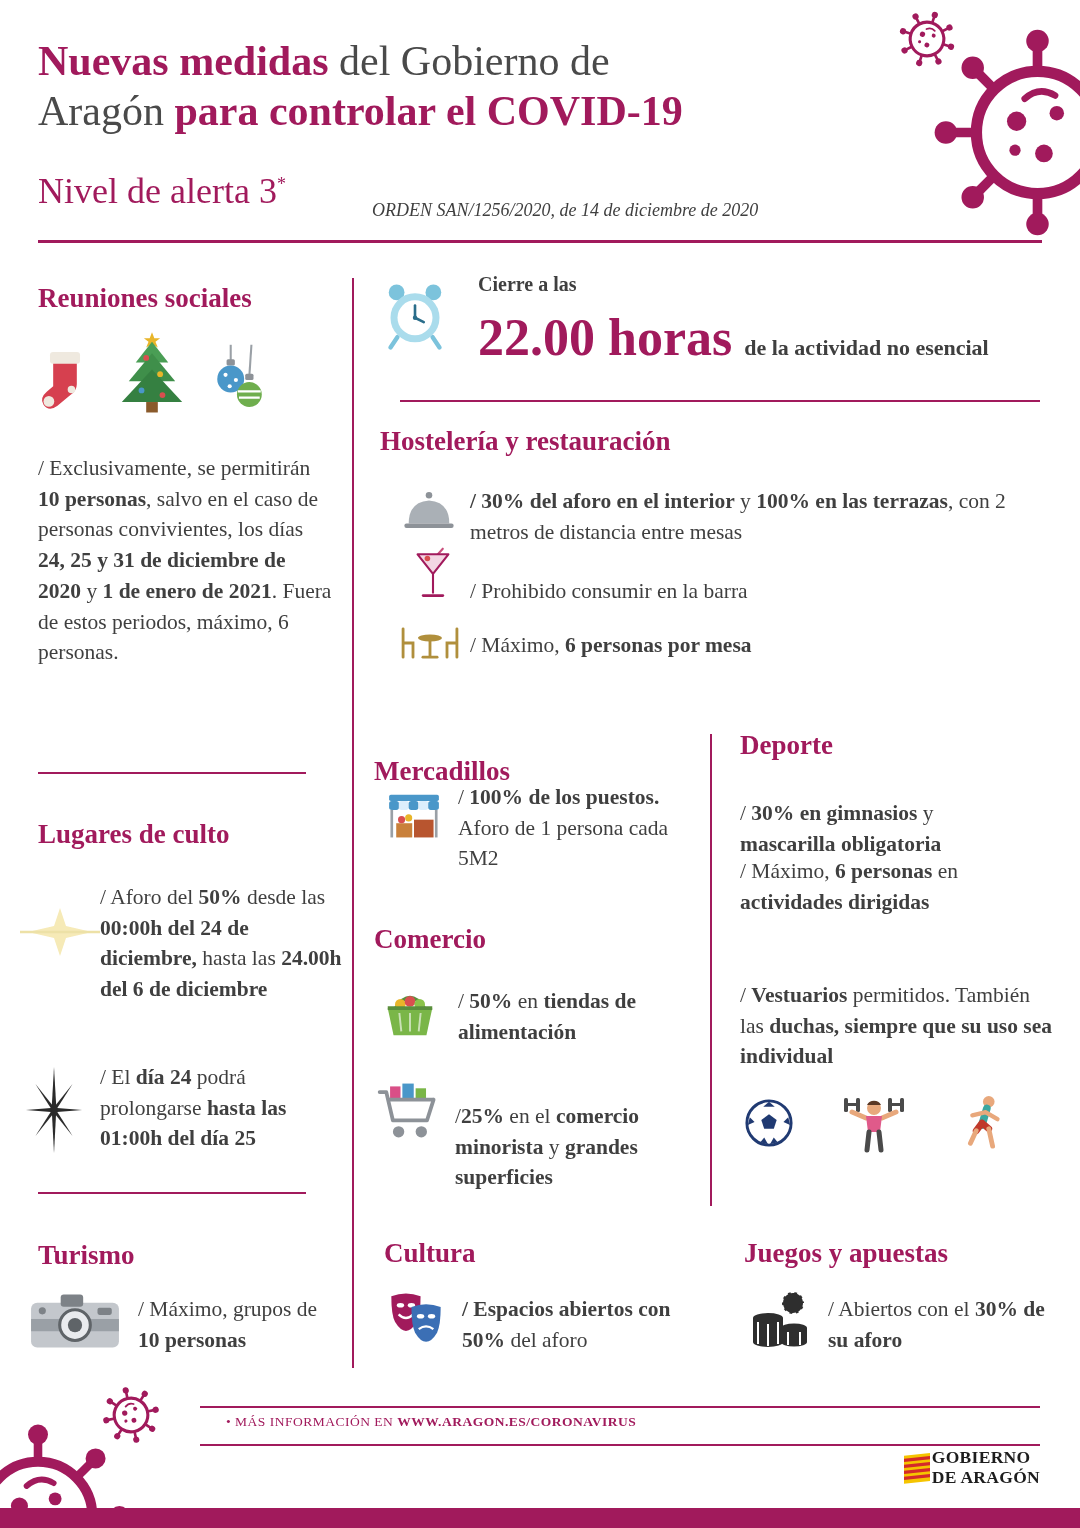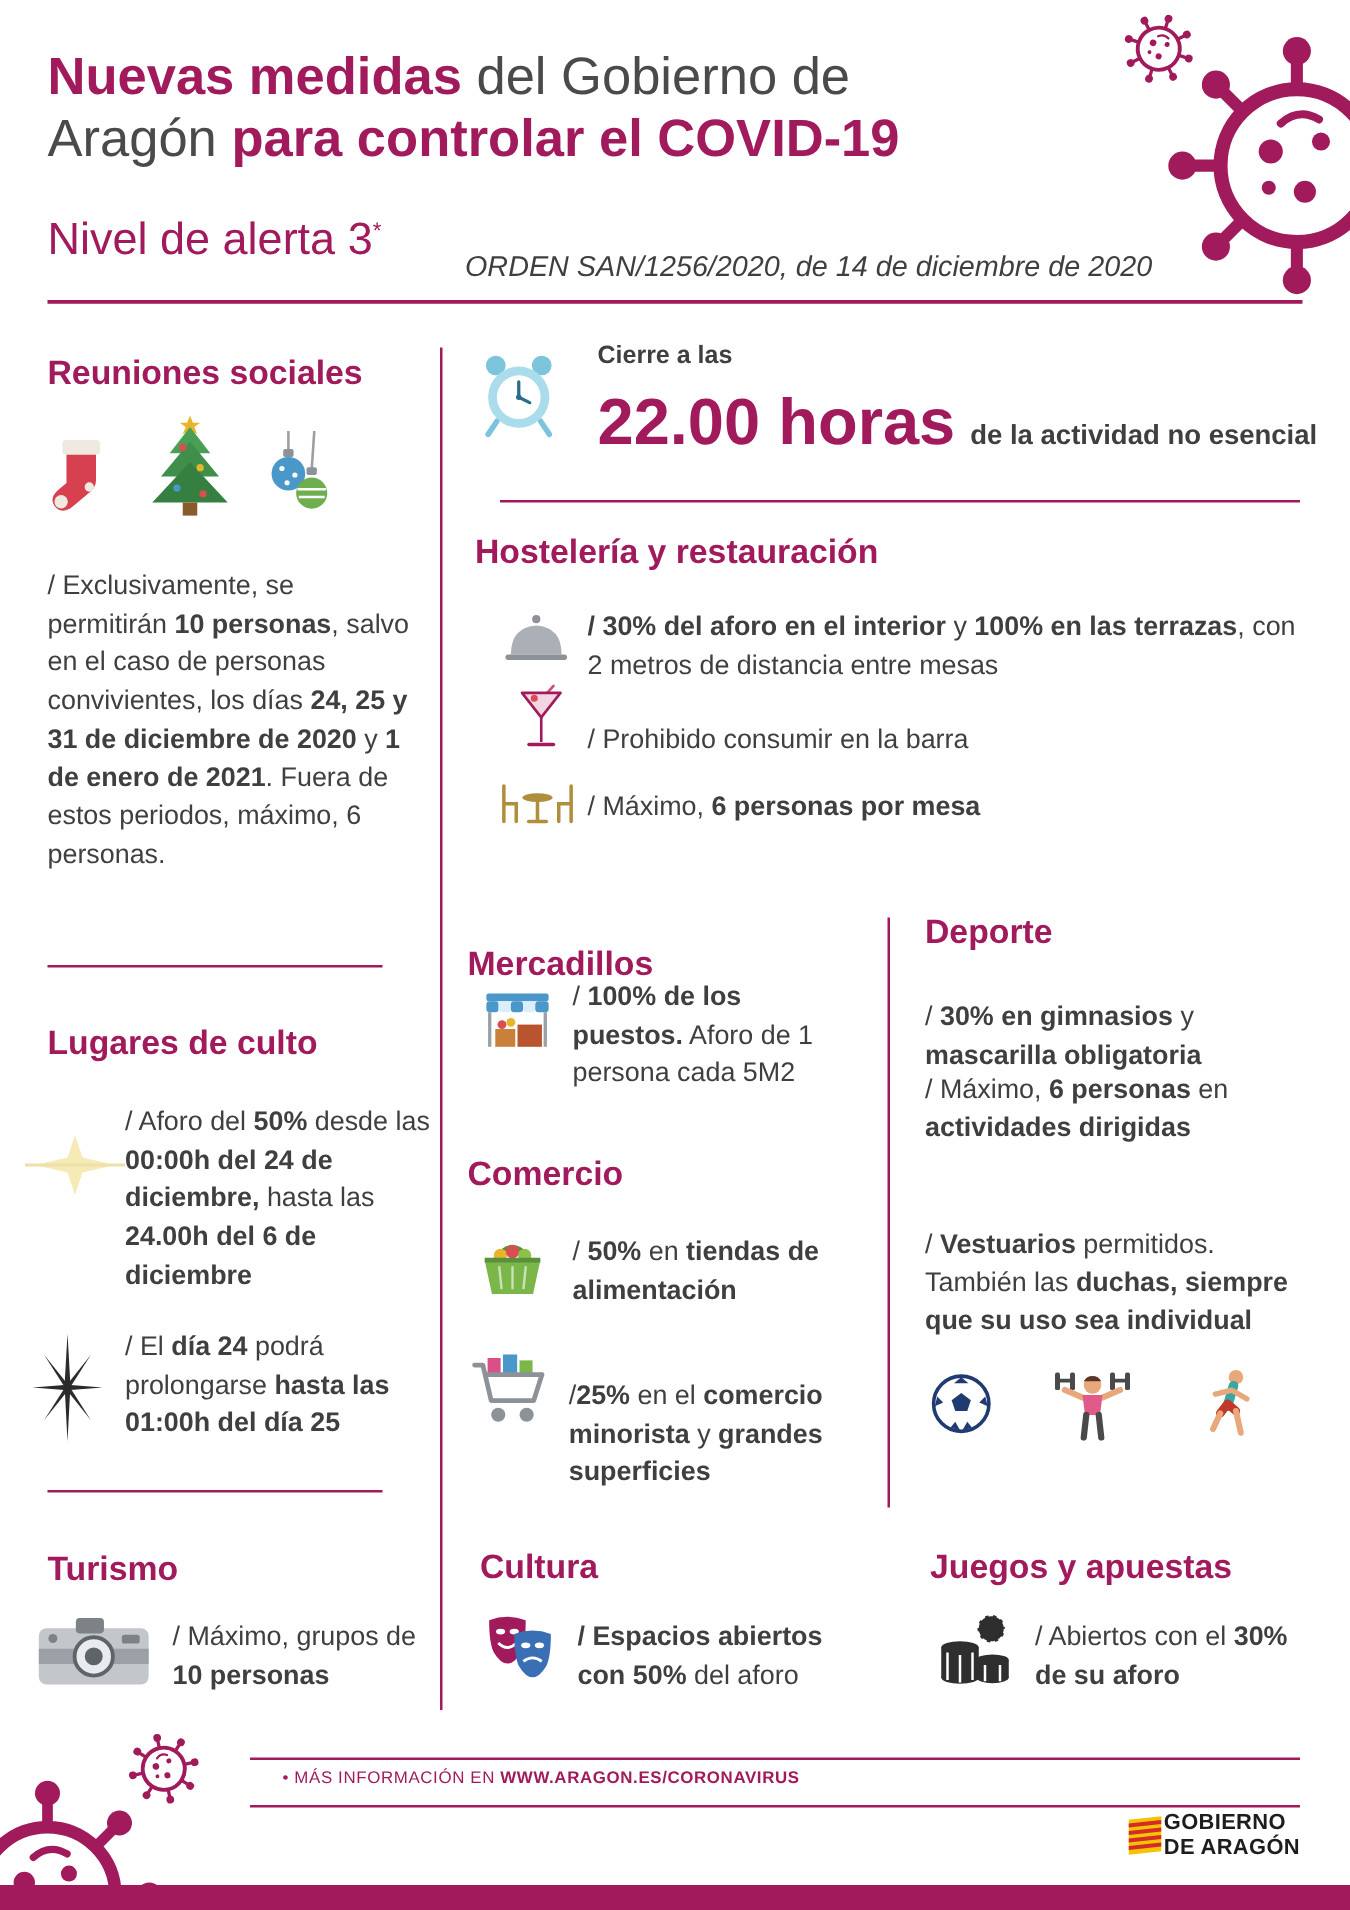--- a/index.html
+++ b/index.html
@@ -1,32 +1,32 @@
 <!DOCTYPE html>
 <html style="--accent: #a11a5c;"><head>
 <meta charset="utf-8">
 <style>
   :root { --accent:#a11a5c; --dark:#3f3f3f; }
   * { box-sizing:border-box; margin:0; padding:0; }
   html,body { background:#e8e8e8; }
   .page {
     position:relative; width:1080px; height:1528px; margin:0 auto;
     background:#fff; overflow:hidden;
-    font-family:Liberation Sans, sans-serif; color:var(--dark);
+    font-family:Liberation Serif, serif; color:var(--dark);
   }
   .abs { position:absolute; }
   .rule { position:absolute; background:var(--accent); }
 
   
   .title { left:38px; top:36px; width:820px; font-size:42px; line-height:1.2; font-weight:400; color:#4a4a4a; }
   .title .line { display:block; }
   .title b { color:var(--accent); font-weight:bold; }
   .alert { left:38px; top:170px; font-size:36px; color:var(--accent); font-weight:400; }
   .alert sup { font-size:0.5em; }
-  .order { left:372px; top:200px; font-size:23px; font-style:italic; color:#3f3f3f; }
+  .order { left:372px; top:200px; font-size:18px; font-style:italic; color:#3f3f3f; }
   .rule-header { left:38px; top:240px; width:1004px; height:2.5px; }
 
   
   .virus { position:absolute; }
   .virus-top-small { right:122px; top:8px; width:62px; height:62px; transform:rotate(18deg); }
   .virus-top-big   { right:-70px; top:20px; width:225px; height:225px; }
   .virus-bottom-small { left:100px; top:1384px; width:62px; height:62px; transform:rotate(-12deg); }
   .virus-bottom-big   { left:-62px; top:1416px; width:200px; height:200px; z-index:1; }
 
   

